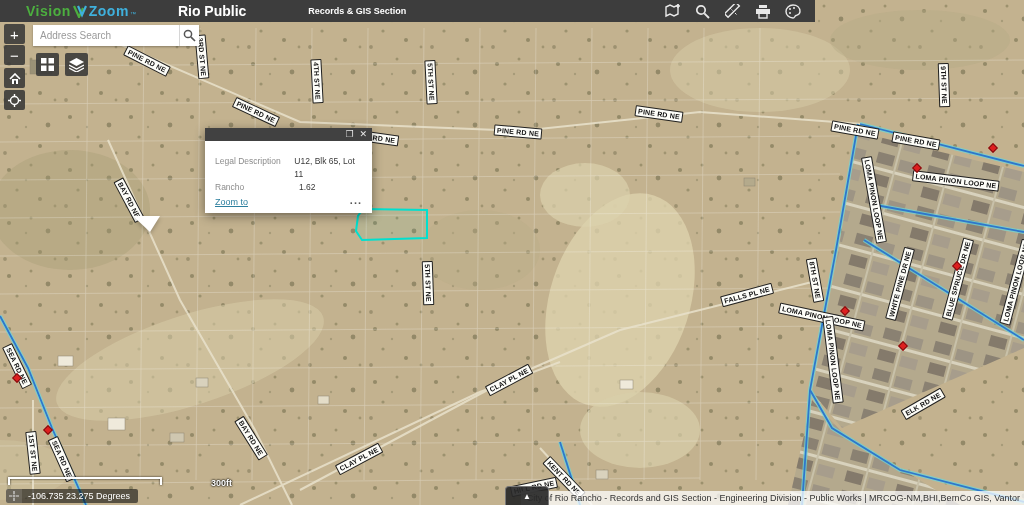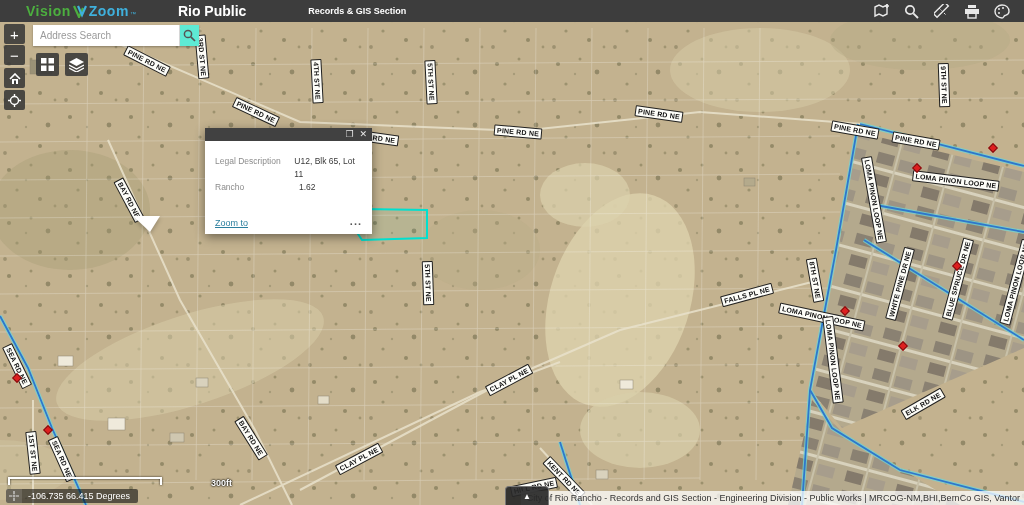--- a/index.html
+++ b/index.html
@@ -1,41 +1,41 @@
 <!DOCTYPE html>
 <html><head>
 <meta charset="utf-8">
 <style>
   html,body{margin:0;padding:0;background:#222;}
   #app{position:relative;width:1024px;height:505px;overflow:hidden;
        font-family:"Liberation Sans",sans-serif;background:#c3b28f;}
 
   
-  .topbar{position:absolute;left:0;top:0;width:1024px;height:22px;background:#3d3d3d;
+  .topbar{position:absolute;left:0;top:0;width:815px;height:22px;background:#3d3d3d;
           display:flex;align-items:center;z-index:60;}
   .logo{display:flex;align-items:baseline;margin-left:26px;}
   .logo .p1{color:#4caf3f;font-weight:bold;font-size:14px;letter-spacing:.5px;}
   .logo .vmark{margin:0 2px;position:relative;top:2px;}
   .logo .p2{color:#3fb0dc;font-weight:bold;font-size:14px;letter-spacing:.5px;}
   .logo .tm{color:#3fb0dc;font-size:6px;margin-left:1px;}
   .app-title{color:#fff;font-weight:bold;font-size:14px;margin-left:42px;}
   .app-sub{color:#fff;font-weight:bold;font-size:9px;margin-left:62px;}
   .topbar-icons{position:absolute;right:14px;top:0;height:22px;display:flex;align-items:center;gap:13px;}
   .tb-icon{width:17px;height:17px;display:flex;align-items:center;justify-content:center;cursor:pointer;}
   .tb-icon svg{display:block;}
 
   
   .zoombox{position:absolute;left:4px;top:24px;width:21px;z-index:50;}
   .ctl{width:21px;height:20px;background:rgba(56,56,56,.88);color:#fff;display:flex;
        align-items:center;justify-content:center;font-size:15px;cursor:pointer;margin-bottom:1px;
        border-radius:2px;}
   .ctl.small svg{display:block;}
   .homebox{position:absolute;left:4px;top:68px;z-index:50;}
   .locbox{position:absolute;left:4px;top:90px;z-index:50;}
-  .searchbox{position:absolute;left:33px;top:25px;width:166px;height:21px;background:#5eead4;
+  .searchbox{position:absolute;left:33px;top:25px;width:166px;height:21px;background:#ffffff;
              display:flex;z-index:50;box-shadow:0 1px 2px rgba(0,0,0,.3);}
   .searchbox input{flex:1;border:0;outline:none;font-size:10px;padding:0 7px;
              font-family:"Liberation Sans",sans-serif;color:#333;}
   .searchbox input::placeholder{color:#9a9a9a;}
   .search-btn{width:24px;border-left:1px solid #d6d6d6;display:flex;align-items:center;
              justify-content:center;cursor:pointer;}
   .sq-btn{position:absolute;width:23px;height:23px;background:rgba(56,56,56,.88);z-index:50;
           display:flex;align-items:center;justify-content:center;cursor:pointer;border-radius:2px;}
 
   
@@ -50,21 +50,21 @@
   .popup-head{height:13px;background:#414141;display:flex;align-items:center;
          justify-content:flex-end;gap:6px;padding-right:5px;}
   .popup-head .wicon{color:#e8e8e8;font-size:9px;line-height:9px;cursor:pointer;}
   .popup-body{background:#fff;padding:8px 10px 6px 10px;position:relative;}
   .popup-title{font-size:9.5px;font-weight:bold;color:#2e2e2e;padding-bottom:6px;
          border-bottom:1px solid #9b9b9b;}
   .popup-rows{margin-top:6px;}
   .popup-row{display:flex;font-size:8.5px;line-height:13px;}
   .popup-row .lbl{width:84px;color:#8c8c8c;}
   .popup-row .val{color:#383838;}
-  .popup-foot{display:flex;justify-content:space-between;margin-top:24px;}
+  .popup-foot{display:flex;justify-content:space-between;margin-top:3px;}
   .zoomto{color:#2c7f9e;font-size:9px;text-decoration:underline;cursor:pointer;}
   .more-dots{color:#555;font-size:11px;font-weight:bold;letter-spacing:1px;line-height:6px;cursor:pointer;}
   .popup-tail{position:absolute;left:133px;top:216px;width:0;height:0;z-index:39;
         border-left:17px solid transparent;border-right:10px solid transparent;
         border-top:16px solid #fff;filter:drop-shadow(0 2px 2px rgba(0,0,0,.25));}
 
   
   .scalebar{position:absolute;left:8px;top:477px;width:150px;height:6px;z-index:45;
         border-left:2px solid #fff;border-right:2px solid #fff;border-top:2px solid #fff;
         filter:drop-shadow(0 0 1px rgba(0,0,0,.8));}
@@ -373,21 +373,21 @@
   <div class="scalebar"></div>
   <div class="scale-text">300ft</div>
 
   <div class="coordbar">
     <span class="cross">
       <svg width="10" height="10" viewBox="0 0 10 10">
           <path d="M5,0 V3 M5,7 V10 M0,5 H3 M7,5 H10" stroke="#ddd" stroke-width="1.2"></path>
           <circle cx="5" cy="5" r="1" fill="none" stroke="#ddd" stroke-width="0.8"></circle>
         </svg>
     </span>
-    <span>-106.735 66.415 Degrees</span>
+    <span>-106.735 23.275 Degrees</span>
   </div>
 
   <div class="expander">
     <span>▲</span>
   </div>
 
   <div class="attribution">City of Rio Rancho - Records and GIS Section - Engineering Division - Public Works | MRCOG-NM,BHI,BernCo GIS, Vantor</div>
 
 </div>
 

